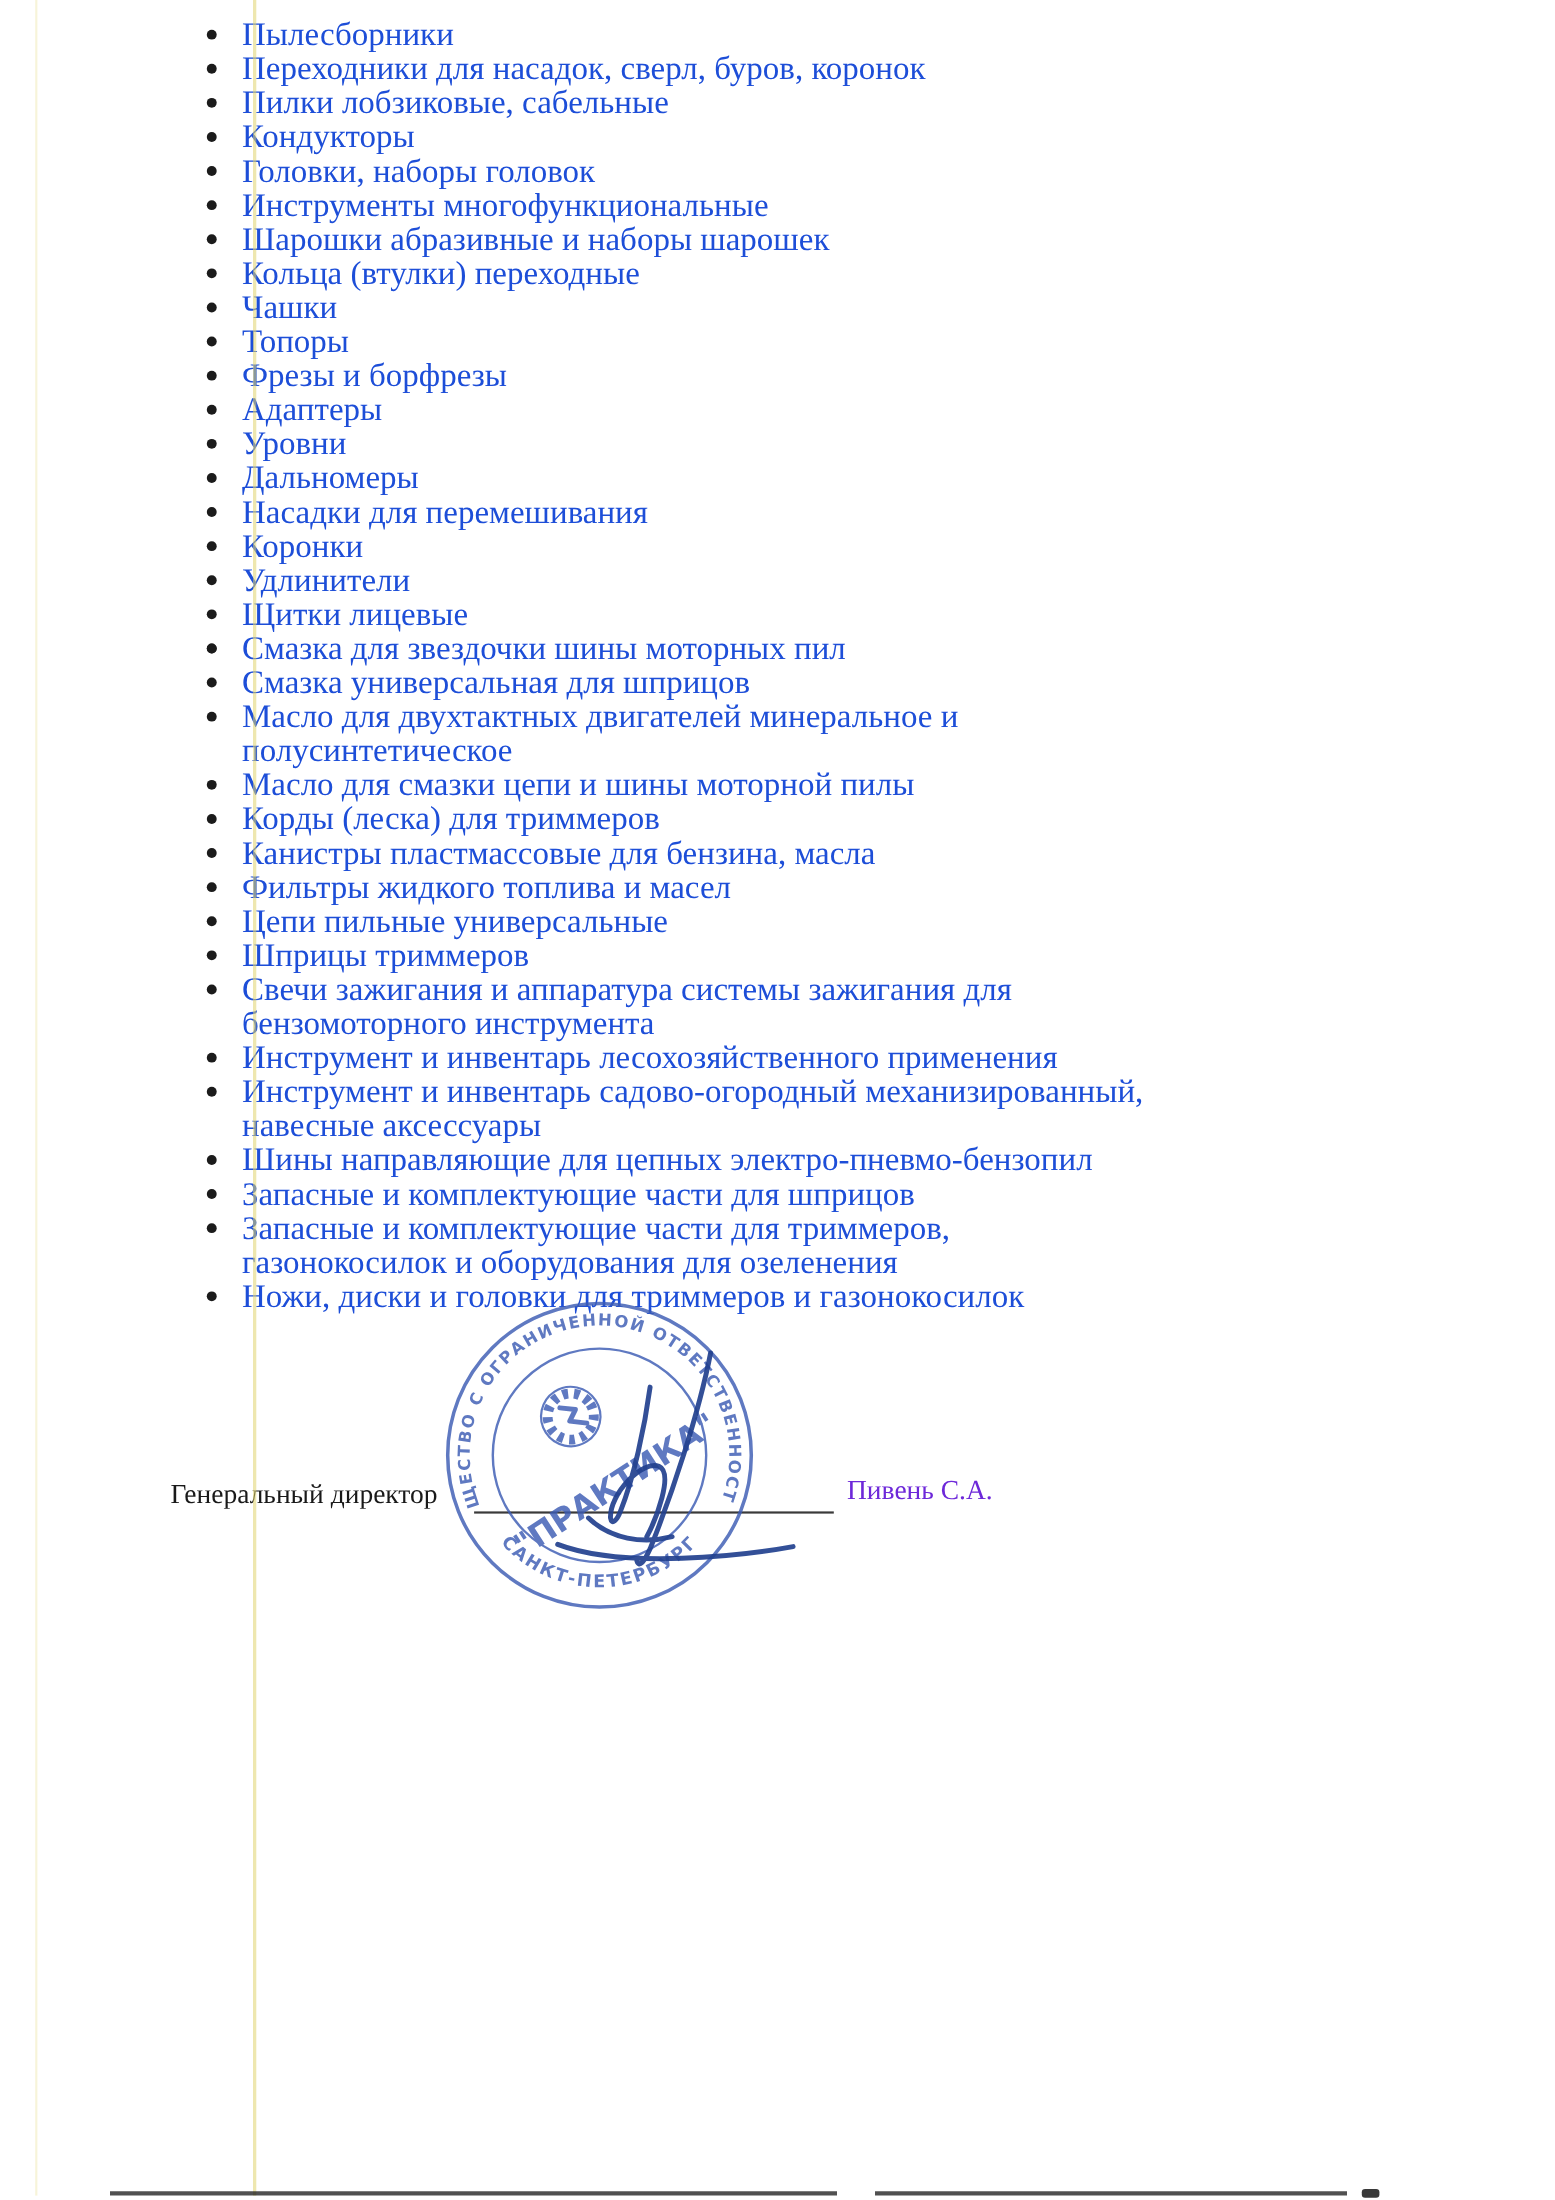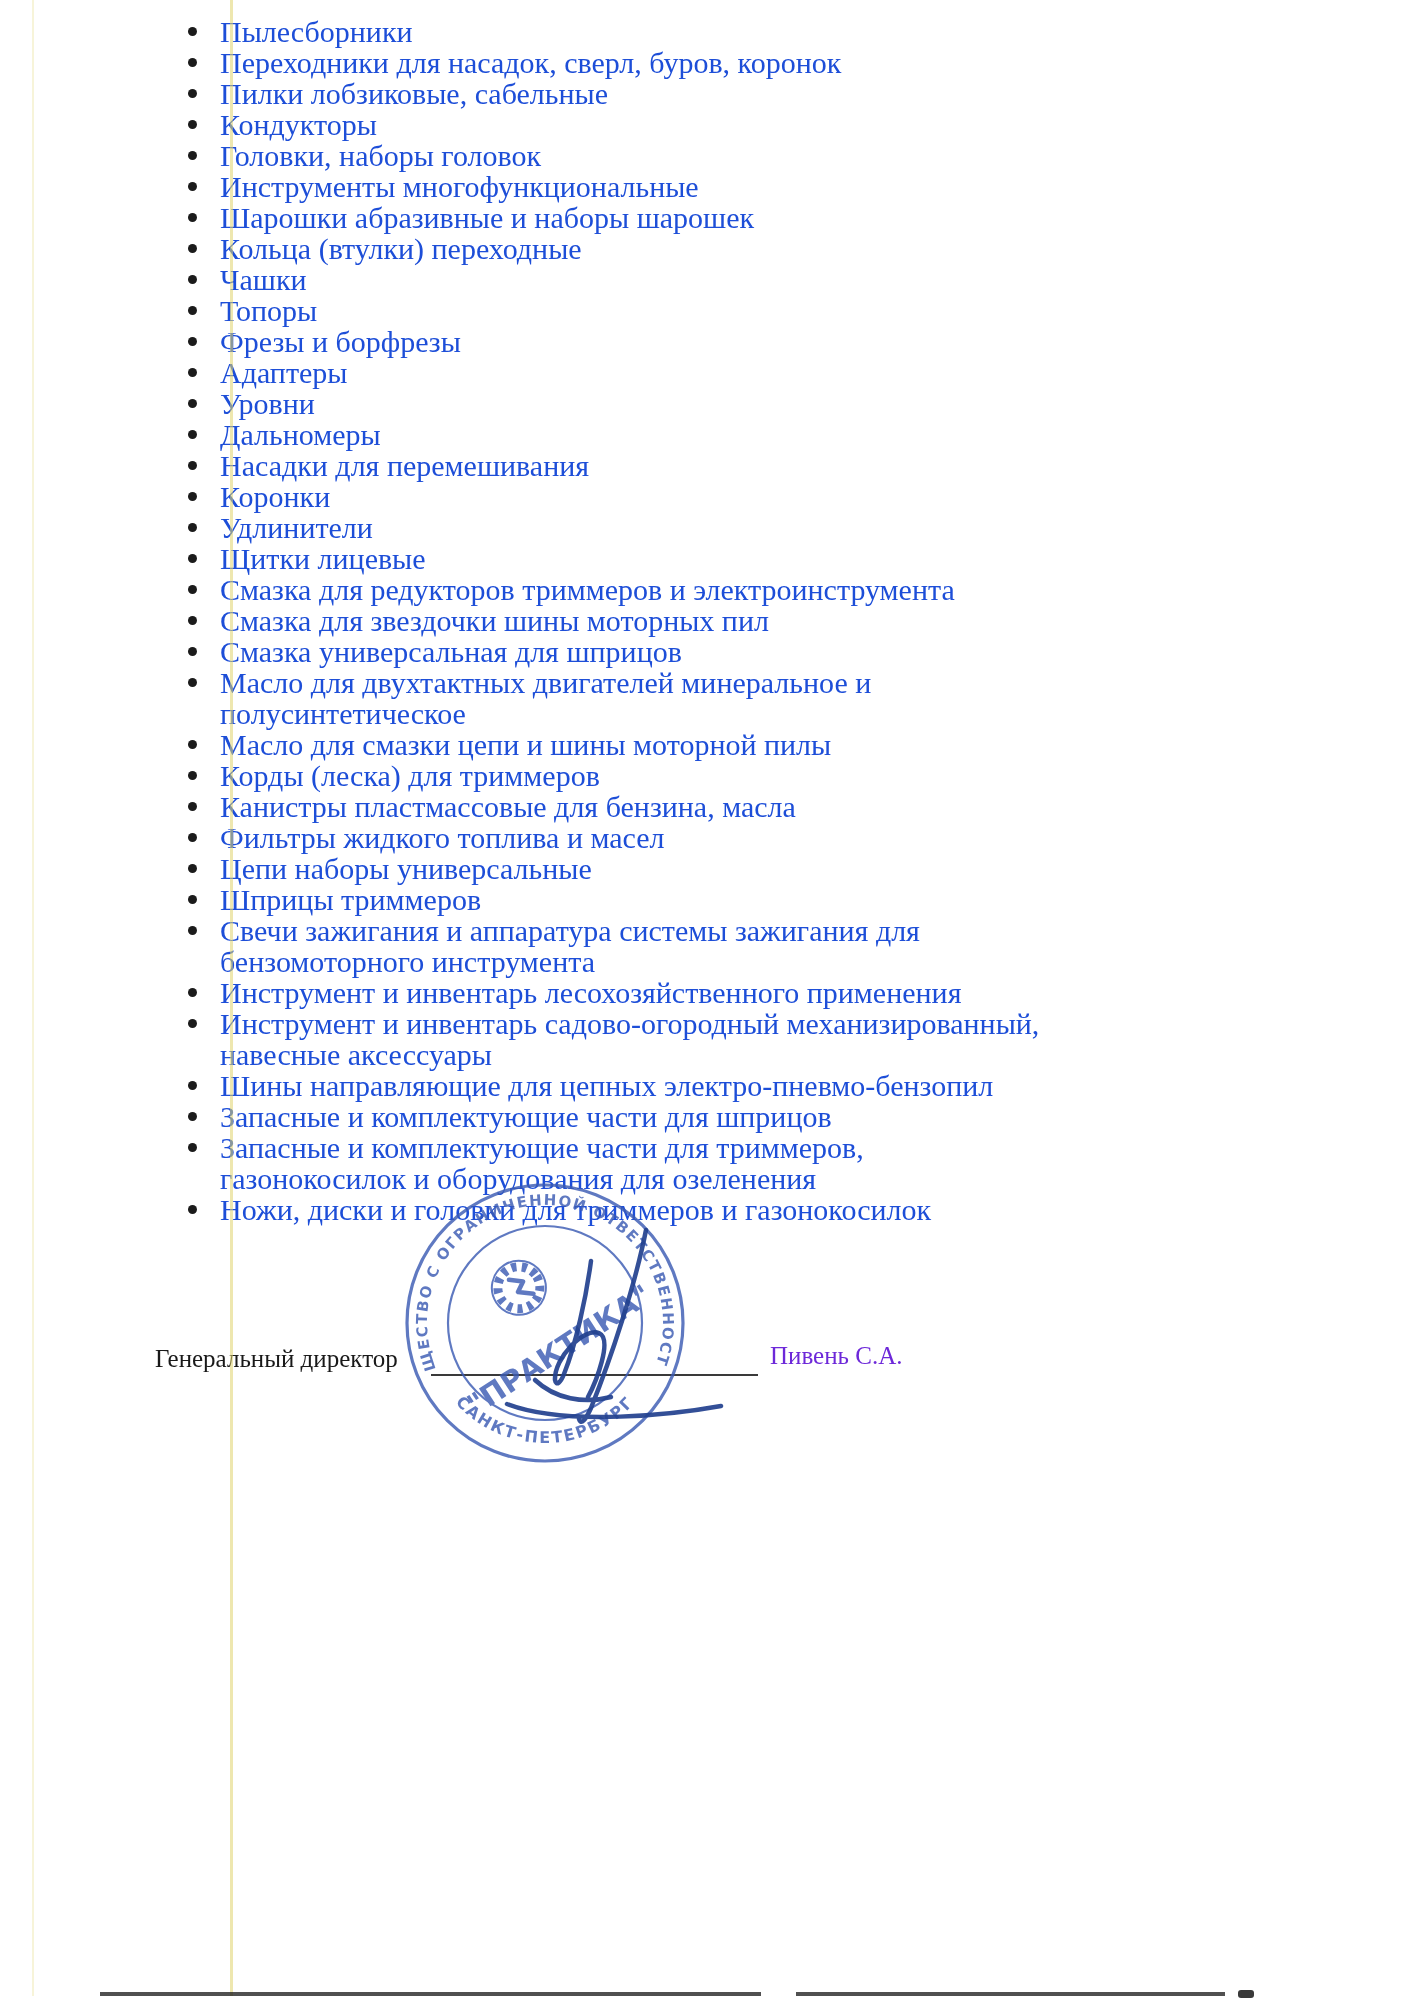--- a/index.html
+++ b/index.html
@@ -141,21 +141,20 @@
       <li class="item">
         <span class="bullet"></span>
         <span class="item-text">Удлинители</span>
       </li>
       <li class="item">
         <span class="bullet"></span>
         <span class="item-text">Щитки лицевые</span>
       </li>
       <li class="item">
         <span class="bullet"></span>
-        <span class="item-text">Смазка для редукторов триммеров и электроинструмента</span>
       </li>
       <li class="item">
         <span class="bullet"></span>
         <span class="item-text">Смазка для звездочки шины моторных пил</span>
       </li>
       <li class="item">
         <span class="bullet"></span>
         <span class="item-text">Смазка универсальная для шприцов</span>
       </li>
       <li class="item">
@@ -173,21 +172,21 @@
       <li class="item">
         <span class="bullet"></span>
         <span class="item-text">Канистры пластмассовые для бензина, масла</span>
       </li>
       <li class="item">
         <span class="bullet"></span>
         <span class="item-text">Фильтры жидкого топлива и масел</span>
       </li>
       <li class="item">
         <span class="bullet"></span>
-        <span class="item-text">Цепи наборы универсальные</span>
+        <span class="item-text">Цепи пильные универсальные</span>
       </li>
       <li class="item">
         <span class="bullet"></span>
         <span class="item-text">Шприцы триммеров</span>
       </li>
       <li class="item">
         <span class="bullet"></span>
         <span class="item-text">Свечи зажигания и аппаратура системы зажигания для бензомоторного инструмента</span>
       </li>
       <li class="item">

